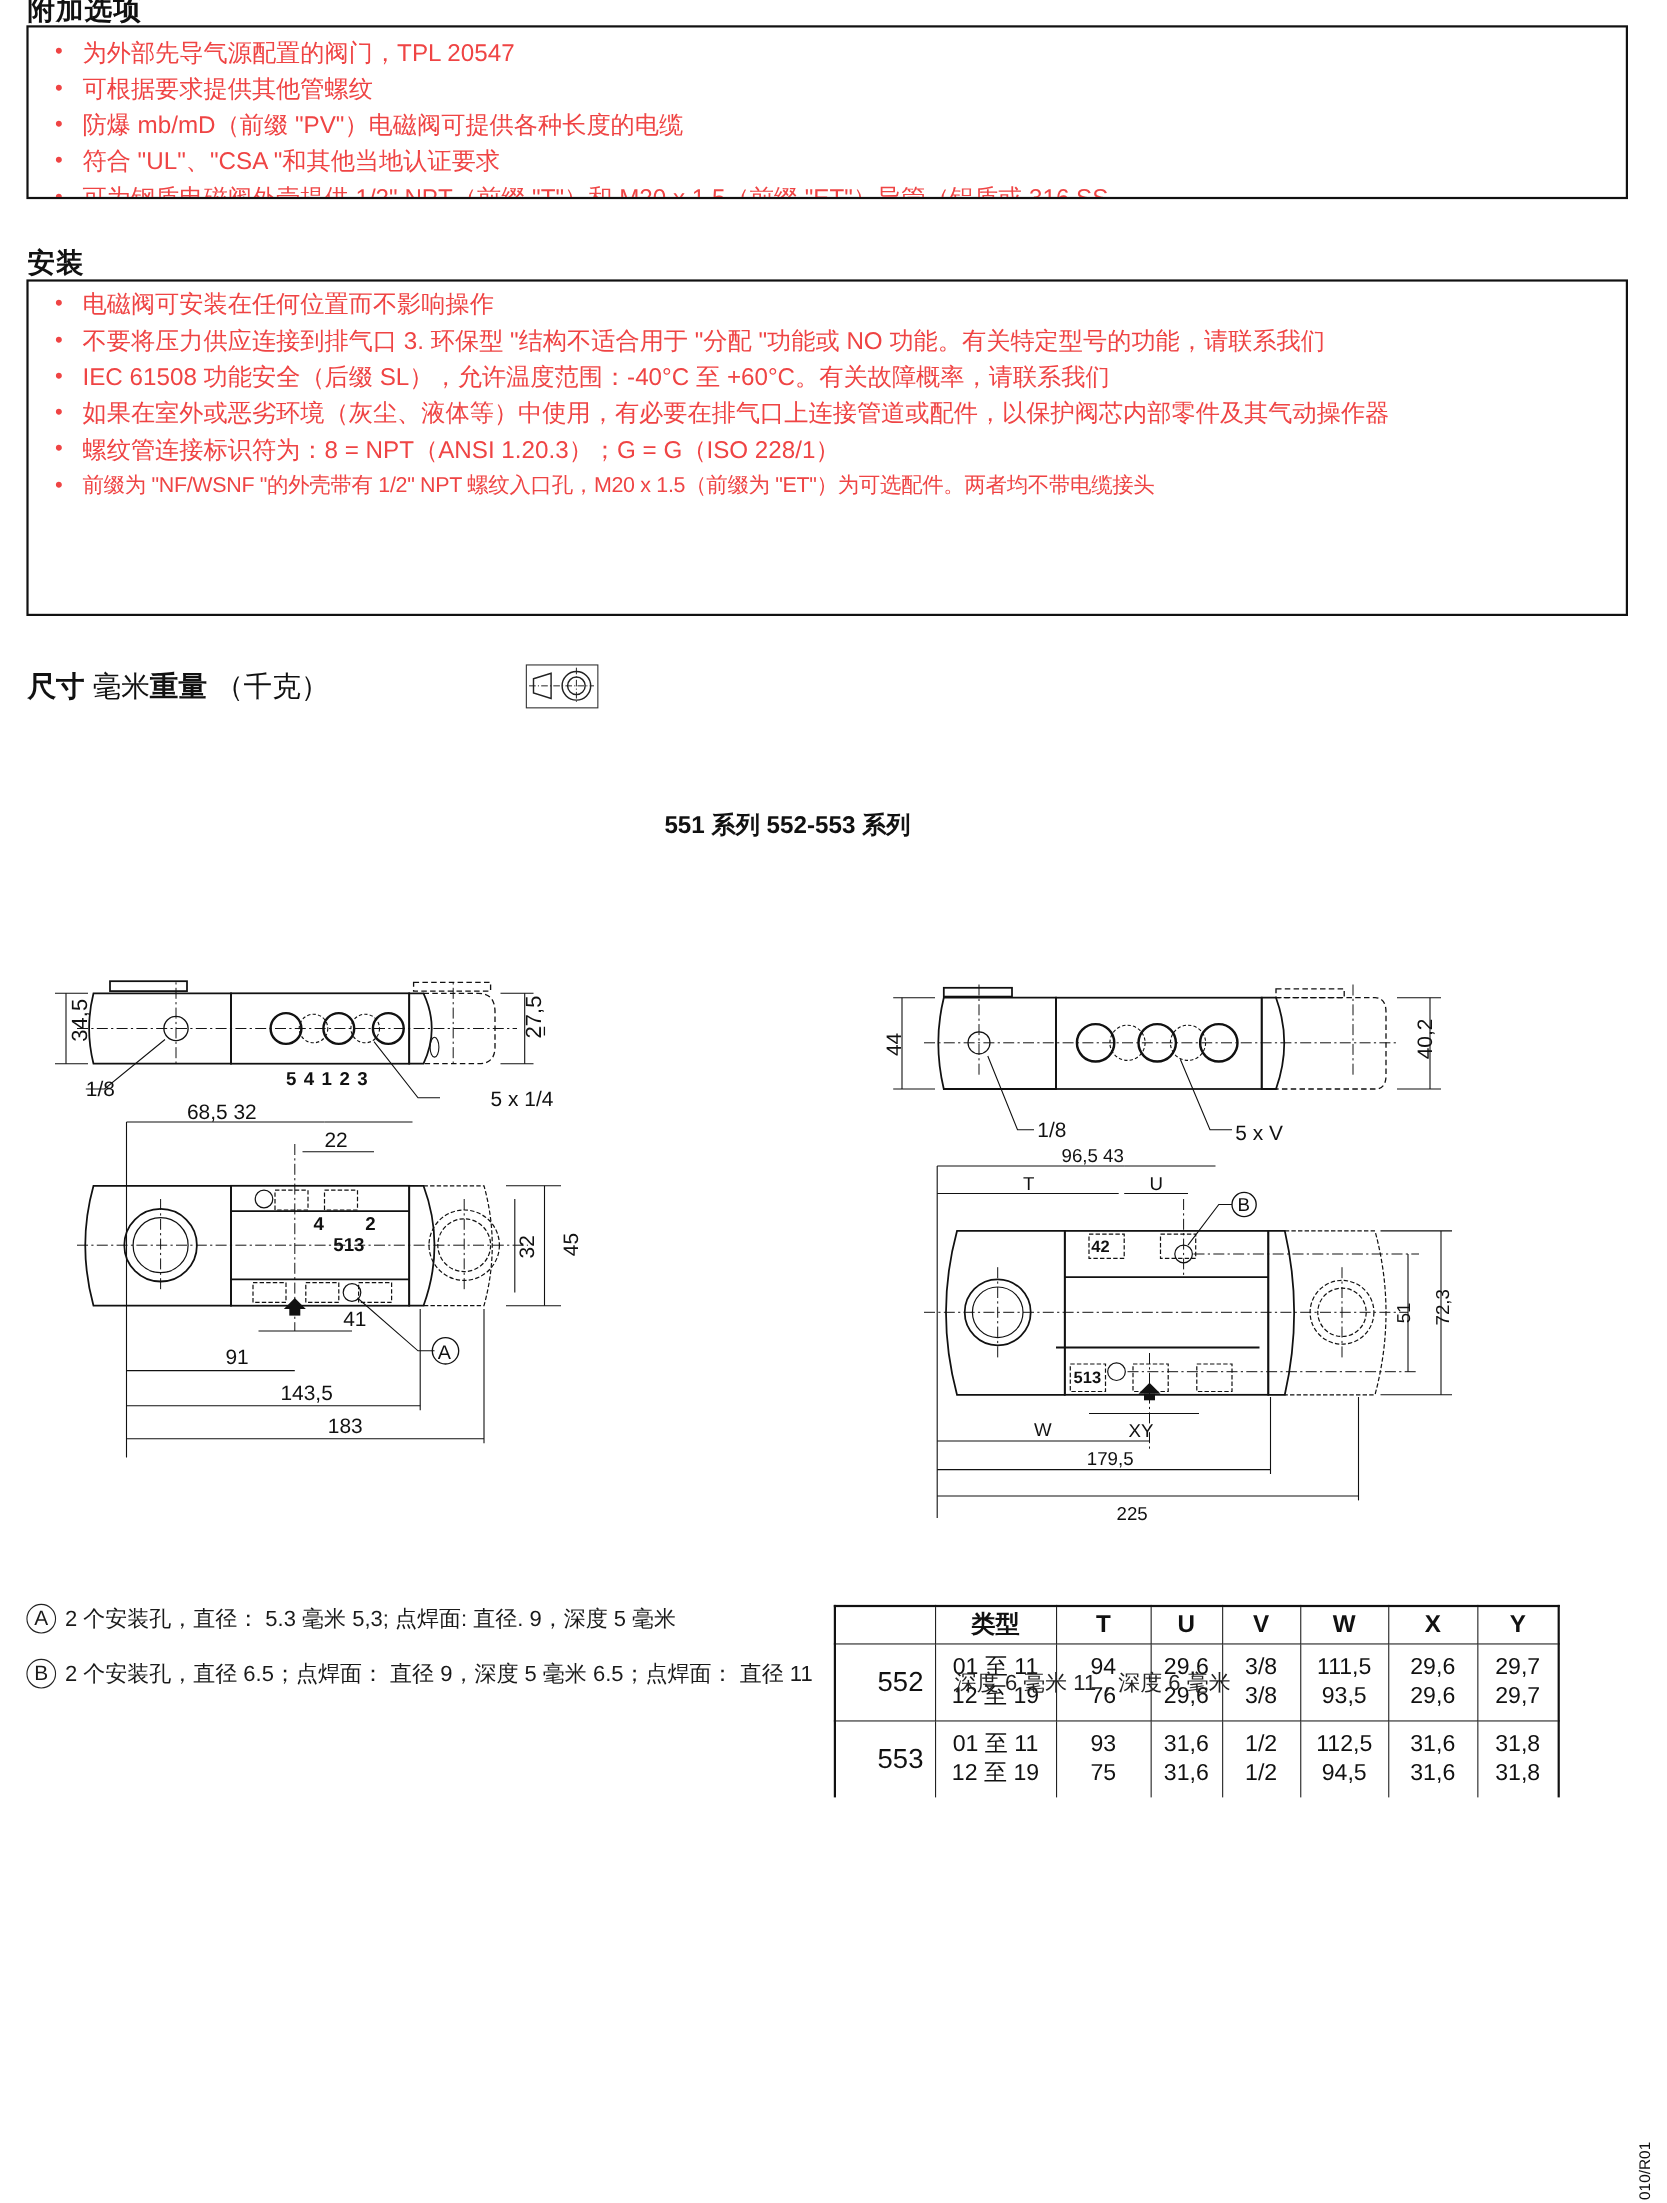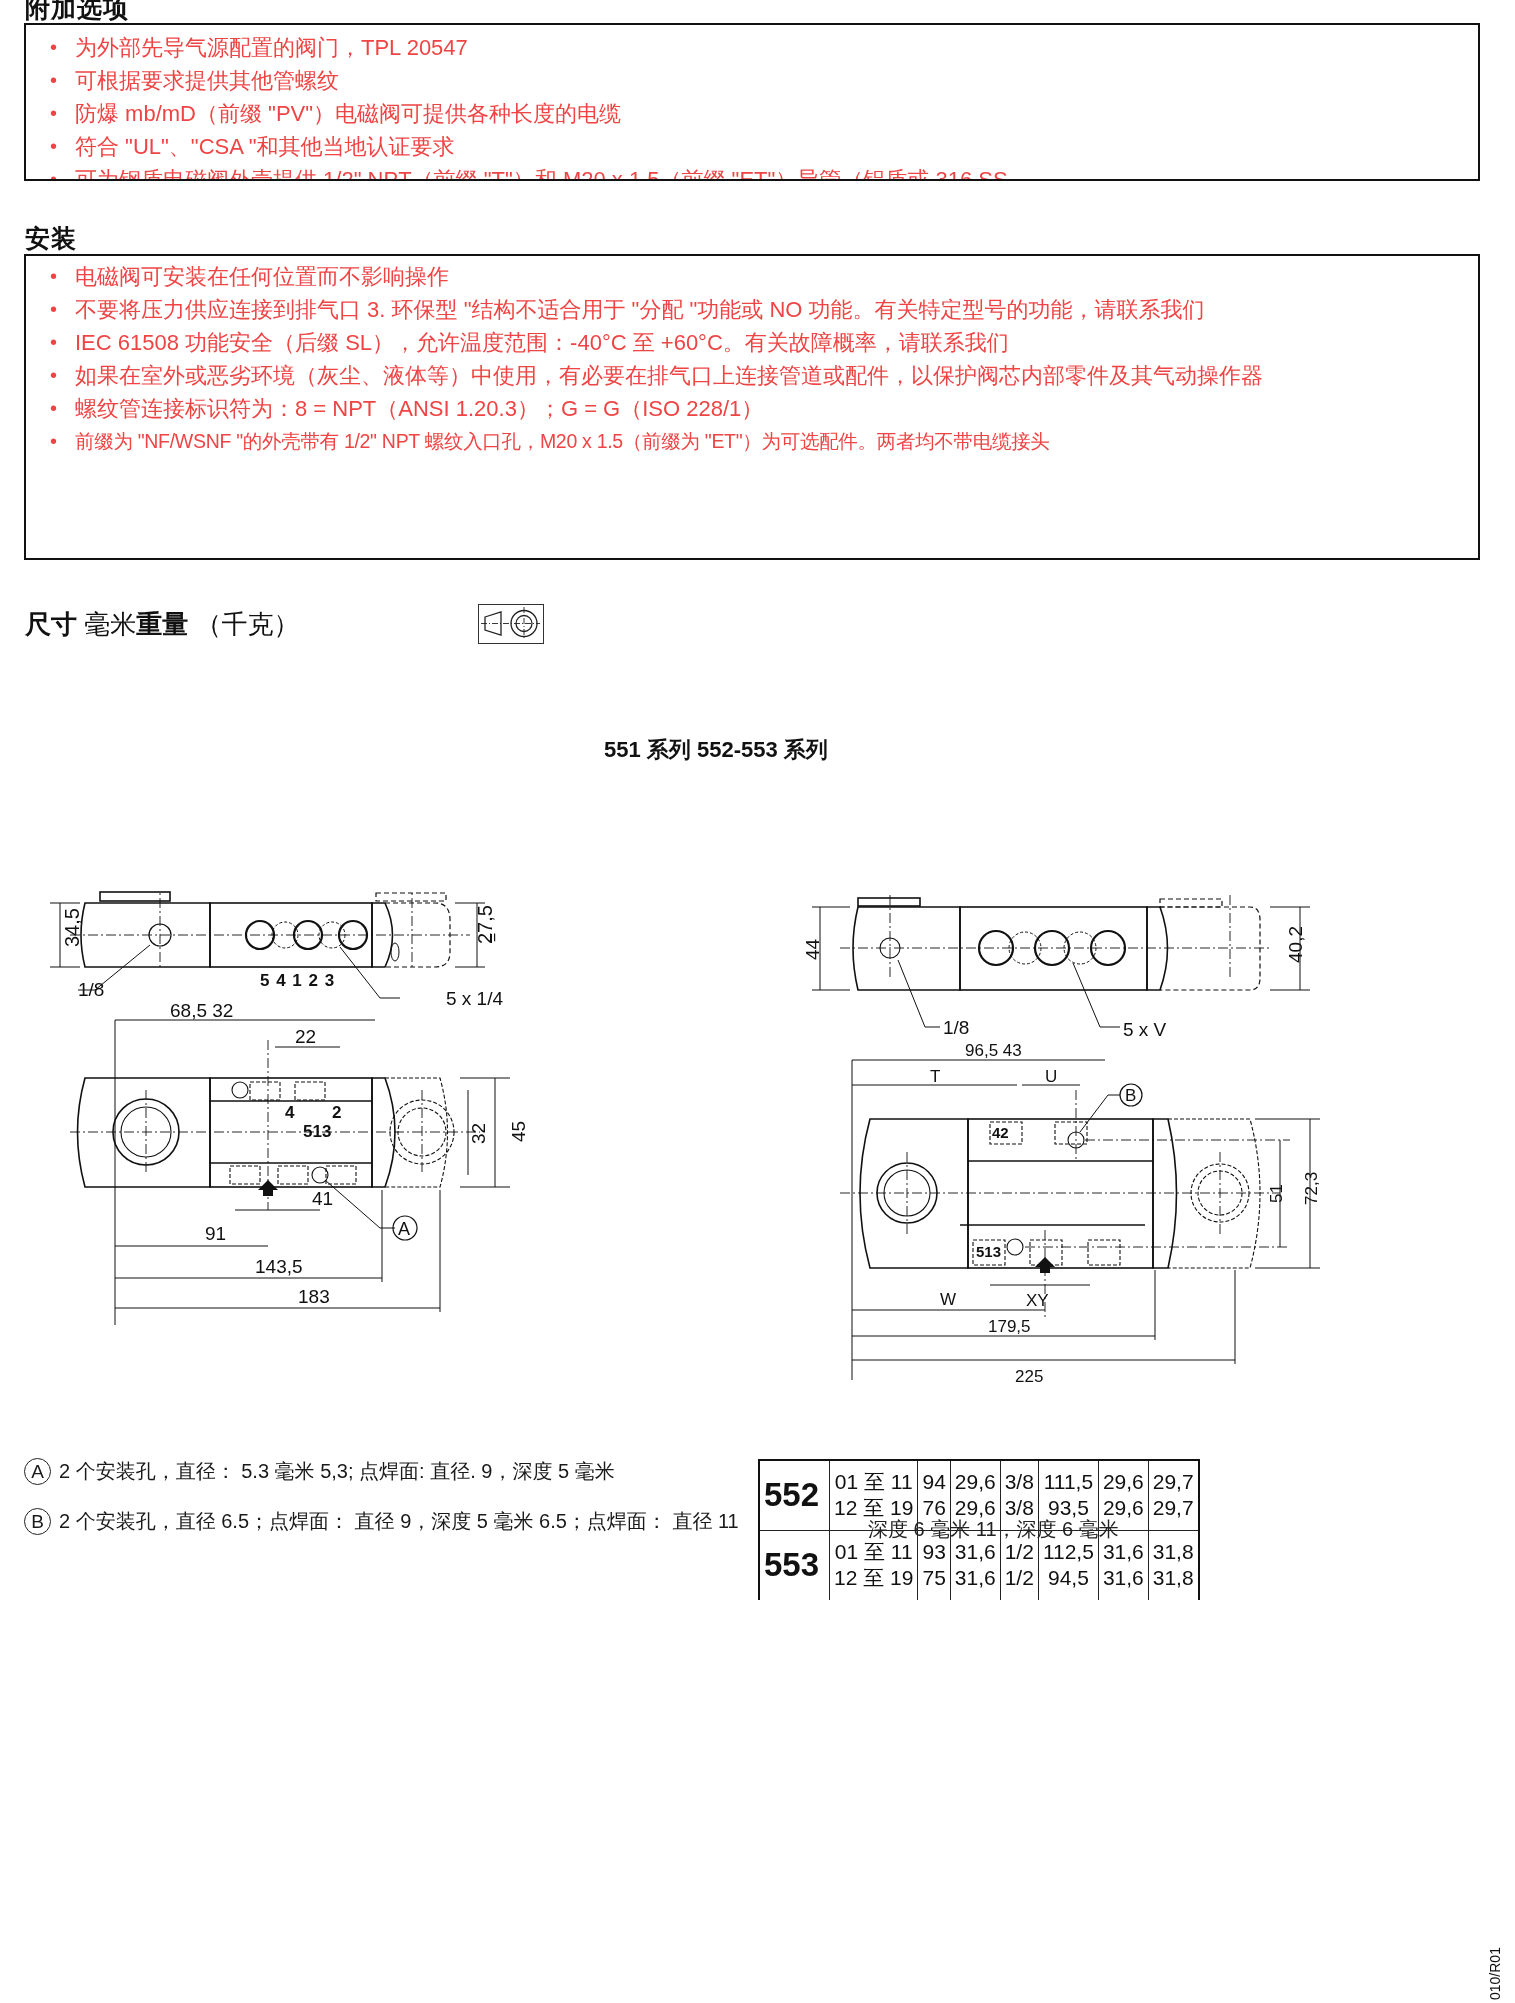--- a/index.html
+++ b/index.html
@@ -29,21 +29,21 @@
   svg text { font-family: "Liberation Sans", sans-serif; fill: #111; }
 
   .note { position: absolute; left: 24px; font-size: 20px; white-space: nowrap; color: #1a1a1a; display: flex; align-items: center; }
   .circ { display: inline-flex; width: 27px; height: 27px; border: 1.5px solid #222; border-radius: 50%; align-items: center; justify-content: center; font-size: 19px; margin-right: 8px; }
 
   table.dims { position: absolute; left: 758px; top: 1459px; border-collapse: collapse; font-size: 21px; }
   table.dims th, table.dims td { border: 1.5px solid #222; text-align: center; vertical-align: middle; padding: 0 4px; }
   table.dims { border: 2.5px solid #111; border-bottom: none; }
   table.dims th { font-weight: bold; height: 34px; font-size: 22px; }
   table.dims td { line-height: 26px; }
-  table.dims td.series { font-weight: bold; font-size: 33px; text-align: left; padding-right: 10px; }
+  table.dims td.series { font-weight: normal; font-size: 25px; text-align: right; padding-right: 10px; }
   table.dims tr.r553 td { border-bottom: none; margin-top: 12px; }
 
   .overlap { position: absolute; left: 655px; top: 1516px; font-size: 20px; white-space: nowrap; color: #222; pointer-events: none; text-align: right; }
 
   .doc-code { position: absolute; left: 1487px; top: 1930px; font-size: 14px; transform: rotate(-90deg); transform-origin: left top; white-space: nowrap; top: 2000px; }
 </style>
 </head>
 <body>
 
 <div class="section-title" style="top:-8px;">附加选项</div>
@@ -299,20 +299,30 @@
   <span class="circ">A</span>
   <span>2 个安装孔，直径： 5.3 毫米 5,3; 点焊面: 直径. 9，深度 5 毫米</span>
 </div>
 <div class="note" style="top:1508px;">
   <span class="circ">B</span>
   <span>2 个安装孔，直径 6.5；点焊面： 直径 9，深度 5 毫米 6.5；点焊面： 直径 11</span>
 </div>
 
 <table class="dims">
   <tbody>
+      <tr>
+    <th style="width:91px;"></th>
+    <th style="width:110px;">类型</th>
+    <th style="width:86px;">T</th>
+    <th style="width:65px;">U</th>
+    <th style="width:71px;">V</th>
+    <th style="width:80px;">W</th>
+    <th style="width:81px;">X</th>
+    <th style="width:74px;">Y</th>
+  </tr>
   <tr style="height:70px;">
     <td class="series">552</td>
     <td>
           <div>01 至 11</div>
           <div>12 至 19</div>
         </td>
     <td>
           <div>94</div>
           <div>76</div>
         </td>

